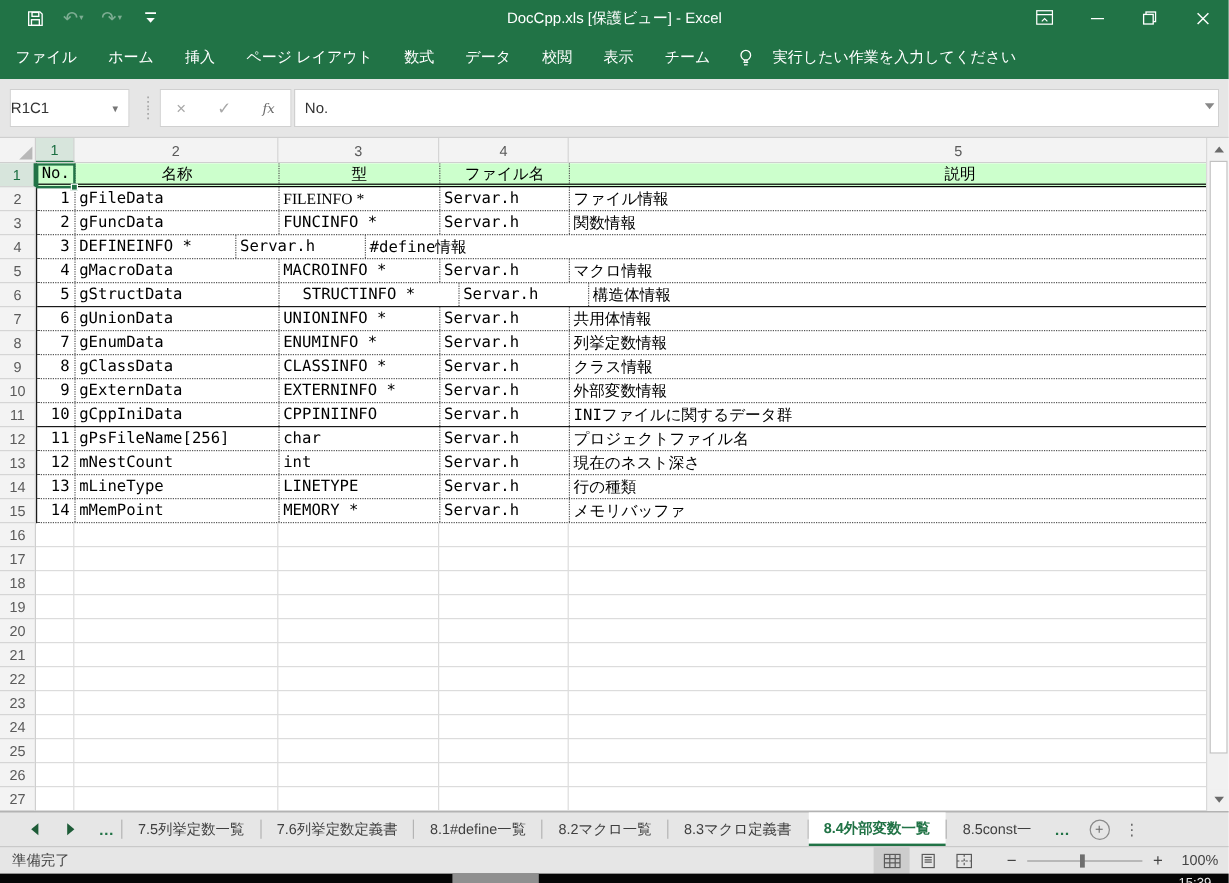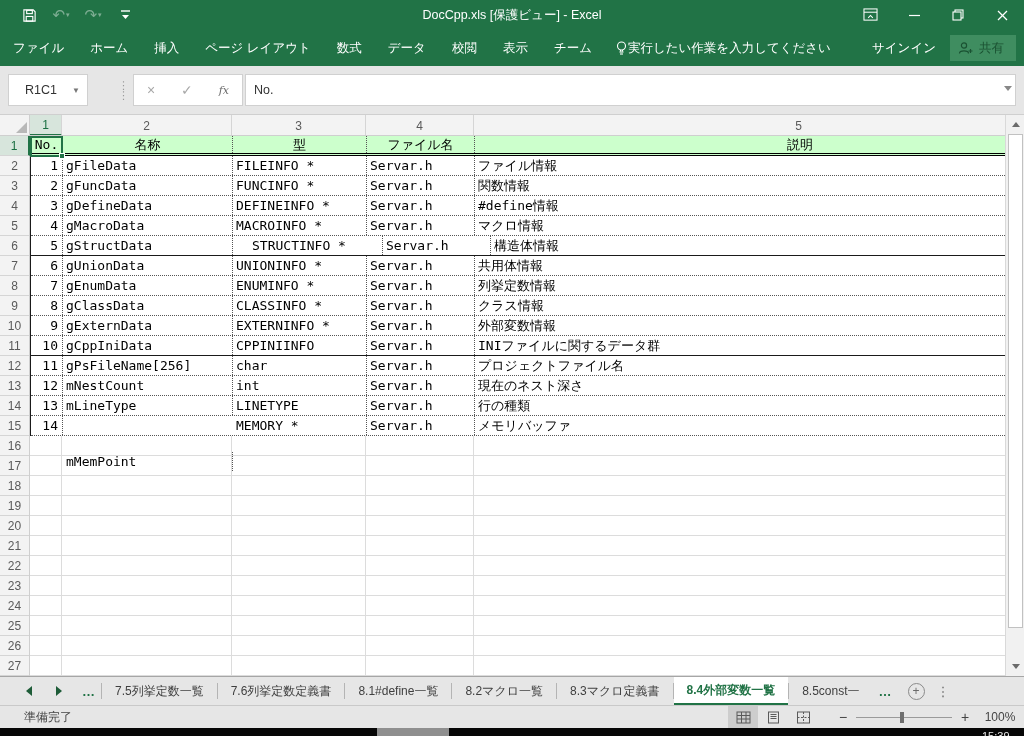--- a/index.html
+++ b/index.html
@@ -13,29 +13,29 @@
   .qat-btn.dim { color:rgba(255,255,255,.42); }
   .qat-btn .drop { font-size:7px; margin-left:1px; }
   .undoredo { font-size:15px; font-family:"DejaVu Sans", sans-serif; }
   #win-title { position:absolute; left:0; right:0; top:0; height:30px; display:flex; align-items:center; justify-content:center; color:#fff; font-size:12.5px; pointer-events:none; }
   .win-ctrls { position:absolute; right:0; top:0; height:30px; display:flex; }
   .win-btn { width:44px; height:30px; display:flex; align-items:center; justify-content:center; color:#fff; }
 
   
   #tabrow { position:absolute; left:0; top:30px; width:1024px; height:36px; background:#217346; display:flex; align-items:center; color:#fff; }
   .rtab { padding:0 13px; font-size:12.5px; height:36px; display:flex; align-items:center; white-space:nowrap; }
-  #tellme { display:flex; align-items:center; gap:0; margin-left:10px; font-size:12.5px; white-space:nowrap; }
+  #tellme { display:flex; align-items:center; gap:16px; margin-left:10px; font-size:12.5px; white-space:nowrap; }
   #tabrow-right { margin-left:auto; display:flex; align-items:center; gap:14px; padding-right:8px; }
   #signin { font-size:12.5px; white-space:nowrap; }
   #share-btn { background:#3f8d60; height:26px; padding:0 12px 0 8px; display:flex; align-items:center; gap:5px; color:#1a5232; font-size:12.5px; }
 
   
   #formulabar { position:absolute; left:0; top:66px; width:1024px; height:49px; background:#e6e6e6; border-bottom:1px solid #cfcfcf; }
   .fbox { position:absolute; top:8px; height:32px; background:#fff; border:1px solid #d0d0d0; display:flex; align-items:center; }
-  #namebox { left:8px; width:80px; font-size:12.5px; color:#333; padding-left:16px; }
+  #namebox { left:8px; width:100px; font-size:12.5px; color:#333; padding-left:0; }
   #namebox .nb-drop { margin-left:auto; padding-right:7px; color:#777; font-size:8px; }
   #fb-dots { position:absolute; left:118px; top:14px; color:#9a9a9a; font-size:11px; letter-spacing:0; line-height:10px; }
   #fb-btns { left:133px; width:110px; justify-content:space-around; }
   .fb-btn { color:#a8a8a8; font-size:14px; }
   #fx-btn { color:#6a6a6a; font-family:"DejaVu Serif", serif; font-style:italic; font-size:11px; }
   #formula-input { left:245px; width:771px; font-size:12.5px; color:#333; padding-left:8px; }
   #fb-chevron { position:absolute; right:12px; top:20px; width:0; height:0; border-left:4px solid transparent; border-right:4px solid transparent; border-top:5px solid #888; }
 
   
   #sheet { position:absolute; left:0; top:115px; width:1024px; height:561px; background:#fff; }
@@ -77,21 +77,21 @@
   .tri-right { width:0; height:0; border-top:5px solid transparent; border-bottom:5px solid transparent; border-left:6px solid #1e5c38; }
   .tab-more { color:#217346; font-weight:bold; font-size:13px; display:flex; align-items:center; padding:0 6px; }
   .tab-div { width:1px; height:16px; background:#b4b4b4; align-self:center; }
   .stab { display:flex; align-items:center; padding:0 13px; font-size:12px; color:#3f3f3f; white-space:nowrap; }
   .stab.active { background:#fff; color:#217346; font-weight:bold; border-bottom:2px solid #217346; }
   #newsheet { width:17px; height:17px; border:1px solid #8a8a8a; border-radius:50%; color:#6a6a6a; font-size:12px; line-height:14px; text-align:center; align-self:center; margin-left:10px; }
   #tabs-menu { color:#6a6a6a; font-size:13px; align-self:center; padding:0 12px; }
 
   
   #statusbar { position:absolute; left:0; top:705px; width:1024px; height:23px; background:#e6e6e6; border-top:1px solid #c9c9c9; display:flex; align-items:center; font-size:12px; color:#444; }
-  #status-text { padding-left:24px; }
+  #status-text { padding-left:10px; }
   #status-right { margin-left:auto; display:flex; align-items:center; }
   .view-btn { width:30px; height:22px; display:flex; align-items:center; justify-content:center; }
   .view-btn.sel { background:#cdcdcd; }
   .zoom-out, .zoom-in { width:22px; text-align:center; color:#444; font-size:14px; }
   #zoom-track { width:96px; height:1px; background:#9a9a9a; position:relative; margin:0 2px; }
   #zoom-thumb { position:absolute; left:44px; top:-5px; width:4px; height:11px; background:#6e6e6e; }
   #zoom-pct { width:48px; text-align:center; }
 
   
   #taskbar { position:absolute; left:0; top:728px; width:1024px; height:8px; background:#060606; overflow:hidden; }
@@ -183,35 +183,20 @@
         <svg width="13" height="15" viewBox="0 0 13 15">
             <g fill="none" stroke="#fff" stroke-width="1.1">
               <circle cx="6.5" cy="5" r="4"></circle>
               <path d="M4.5 11 h4"></path>
               <path d="M5 13 h3"></path>
               <path d="M5.5 9 v1.5 M7.5 9 v1.5"></path>
             </g>
           </svg>
       </span>
       <span>実行したい作業を入力してください</span>
-    </div>
-    <div id="tabrow-right">
-      <span id="signin">サインイン</span>
-      <div id="share-btn">
-        <span>
-          <svg width="16" height="14" viewBox="0 0 16 14">
-              <g fill="none" stroke="#1a5232" stroke-width="1.2">
-                <circle cx="6" cy="4.5" r="2.6"></circle>
-                <path d="M1.5 12.5 c0-3.4 9-3.4 9 0"></path>
-                <path d="M12.5 8 v4 M10.5 10 h4"></path>
-              </g>
-            </svg>
-        </span>
-        <span>共有</span>
-      </div>
     </div>
   </div>
 
   <div id="formulabar">
     <div id="namebox" class="fbox">
       <span>R1C1</span>
       <span class="nb-drop">▼</span>
     </div>
     <div id="fb-dots">⋮<br>⋮</div>
     <div id="fb-btns" class="fbox">
@@ -270,34 +255,33 @@
           <div class="trow thead">
             <div class="tc hc" style="width: 32px;">No.</div>
             <div class="tc hc" style="width: 170px;">名称</div>
             <div class="tc hc" style="width: 134px;">型</div>
             <div class="tc hc" style="width: 108px;">ファイル名</div>
             <div class="tc hc last" style="width: 650px;">説明</div>
           </div>
           <div class="trow">
             <div class="tc num" style="width: 32px;">1</div>
             <div class="tc txt" style="width: 170px;">gFileData</div>
-            <div class="tc txt" style="width: 134px;">FILEINFO *</div>
+            <div class="tc txt" style="width: 134px; font-family: Liberation Serif, serif;">FILEINFO *</div>
             <div class="tc txt" style="width: 108px;">Servar.h</div>
             <div class="tc txt last" style="width: 650px;">ファイル情報</div>
           </div>
           <div class="trow">
             <div class="tc num" style="width: 32px;">2</div>
             <div class="tc txt" style="width: 170px;">gFuncData</div>
             <div class="tc txt" style="width: 134px;">FUNCINFO *</div>
             <div class="tc txt" style="width: 108px;">Servar.h</div>
             <div class="tc txt last" style="width: 650px;">関数情報</div>
           </div>
           <div class="trow">
             <div class="tc num" style="width: 32px;">3</div>
-            <div class="tc txt" style="width: 170px;">gDefineData</div>
             <div class="tc txt" style="width: 134px;">DEFINEINFO *</div>
             <div class="tc txt" style="width: 108px;">Servar.h</div>
             <div class="tc txt last" style="width: 650px;">#define情報</div>
           </div>
           <div class="trow">
             <div class="tc num" style="width: 32px;">4</div>
             <div class="tc txt" style="width: 170px;">gMacroData</div>
             <div class="tc txt" style="width: 134px;">MACROINFO *</div>
             <div class="tc txt" style="width: 108px;">Servar.h</div>
             <div class="tc txt last" style="width: 650px;">マクロ情報</div>
@@ -360,21 +344,21 @@
           </div>
           <div class="trow">
             <div class="tc num" style="width: 32px;">13</div>
             <div class="tc txt" style="width: 170px;">mLineType</div>
             <div class="tc txt" style="width: 134px;">LINETYPE</div>
             <div class="tc txt" style="width: 108px;">Servar.h</div>
             <div class="tc txt last" style="width: 650px;">行の種類</div>
           </div>
           <div class="trow">
             <div class="tc num" style="width: 32px;">14</div>
-            <div class="tc txt" style="width: 170px; margin-top: 36px;">mMemPoint</div>
+            <div class="tc txt" style="width: 170px;">mMemPoint</div>
             <div class="tc txt" style="width: 134px;">MEMORY *</div>
             <div class="tc txt" style="width: 108px;">Servar.h</div>
             <div class="tc txt last" style="width: 650px;">メモリバッファ</div>
           </div>
         </div>
       <div id="erows" style="position:absolute;left:0;top:300px;">
           <div class="erow"></div>
           <div class="erow"></div>
           <div class="erow"></div>
           <div class="erow"></div>

